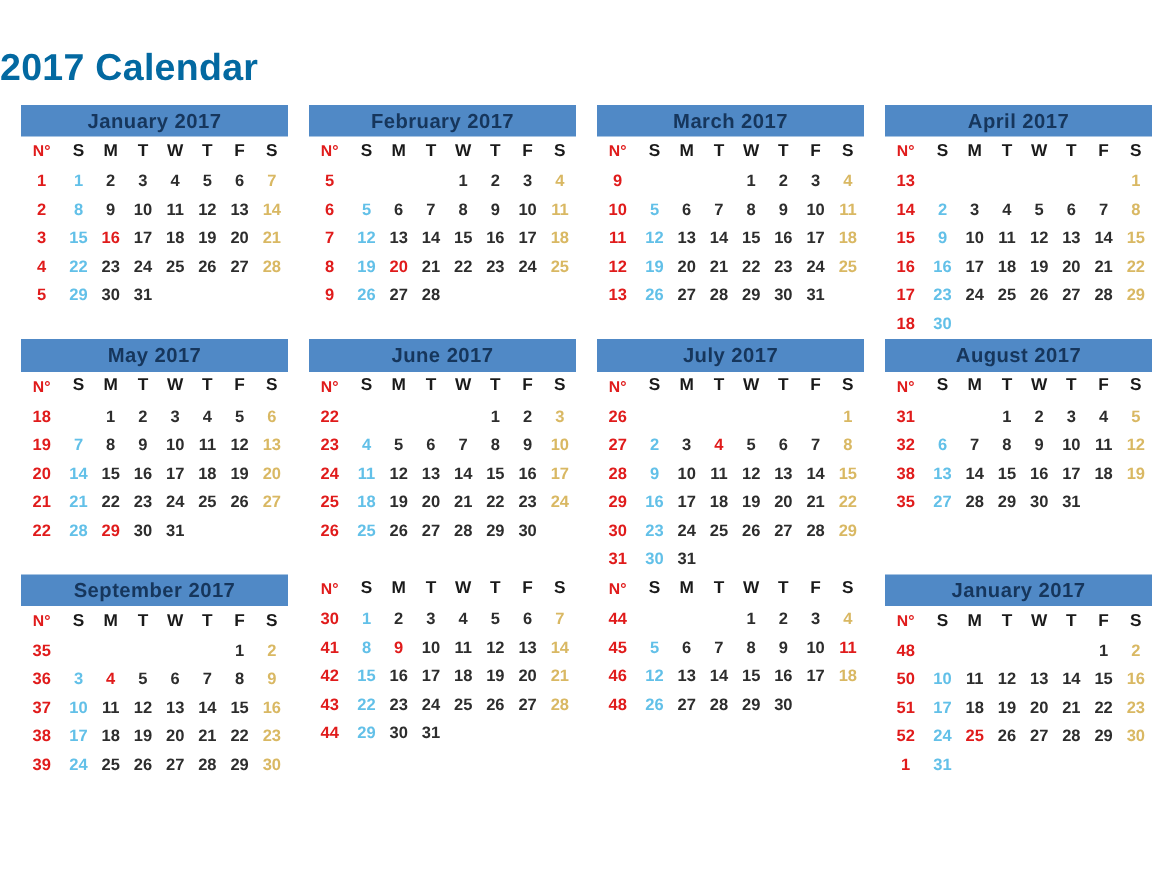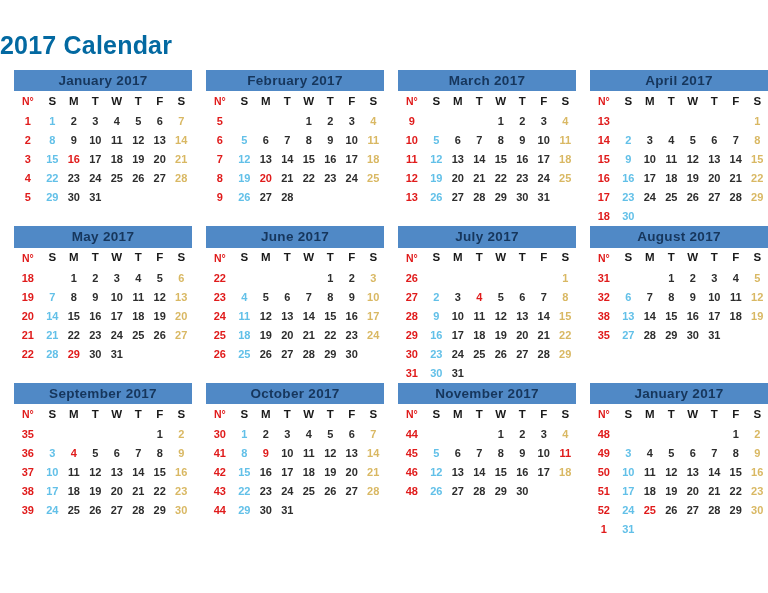--- a/index.html
+++ b/index.html
@@ -828,21 +828,20 @@
                 <td class="wd">26</td>
                 <td class="wd">27</td>
                 <td class="wd">28</td>
                 <td class="wd">29</td>
                 <td class="sat">30</td>
               </tr>
             </tbody>
           </table>
         </div>
         <div class="month">
-          <div class="month-header">October 2017</div>
           <table class="month-table">
             <colgroup>
               <col class="col-wk">
               <col class="col-d">
               <col class="col-d">
               <col class="col-d">
               <col class="col-d">
               <col class="col-d">
               <col class="col-d">
               <col class="col-d">
@@ -907,21 +906,20 @@
                 <td class="wd">31</td>
                 <td class="empty"></td>
                 <td class="empty"></td>
                 <td class="empty"></td>
                 <td class="empty"></td>
               </tr>
             </tbody>
           </table>
         </div>
         <div class="month">
-          <div class="month-header">November 2017</div>
           <table class="month-table">
             <colgroup>
               <col class="col-wk">
               <col class="col-d">
               <col class="col-d">
               <col class="col-d">
               <col class="col-d">
               <col class="col-d">
               <col class="col-d">
               <col class="col-d">
@@ -1012,30 +1010,20 @@
                 <td class="wk">48</td>
                 <td class="empty"></td>
                 <td class="empty"></td>
                 <td class="empty"></td>
                 <td class="empty"></td>
                 <td class="empty"></td>
                 <td class="wd">1</td>
                 <td class="sat">2</td>
               </tr>
               <tr>
-                <td class="wk">49</td>
-                <td class="sun">3</td>
-                <td class="wd">4</td>
-                <td class="wd">5</td>
-                <td class="wd">6</td>
-                <td class="wd">7</td>
-                <td class="wd">8</td>
-                <td class="sat">9</td>
-              </tr>
-              <tr>
                 <td class="wk">50</td>
                 <td class="sun">10</td>
                 <td class="wd">11</td>
                 <td class="wd">12</td>
                 <td class="wd">13</td>
                 <td class="wd">14</td>
                 <td class="wd">15</td>
                 <td class="sat">16</td>
               </tr>
               <tr>

